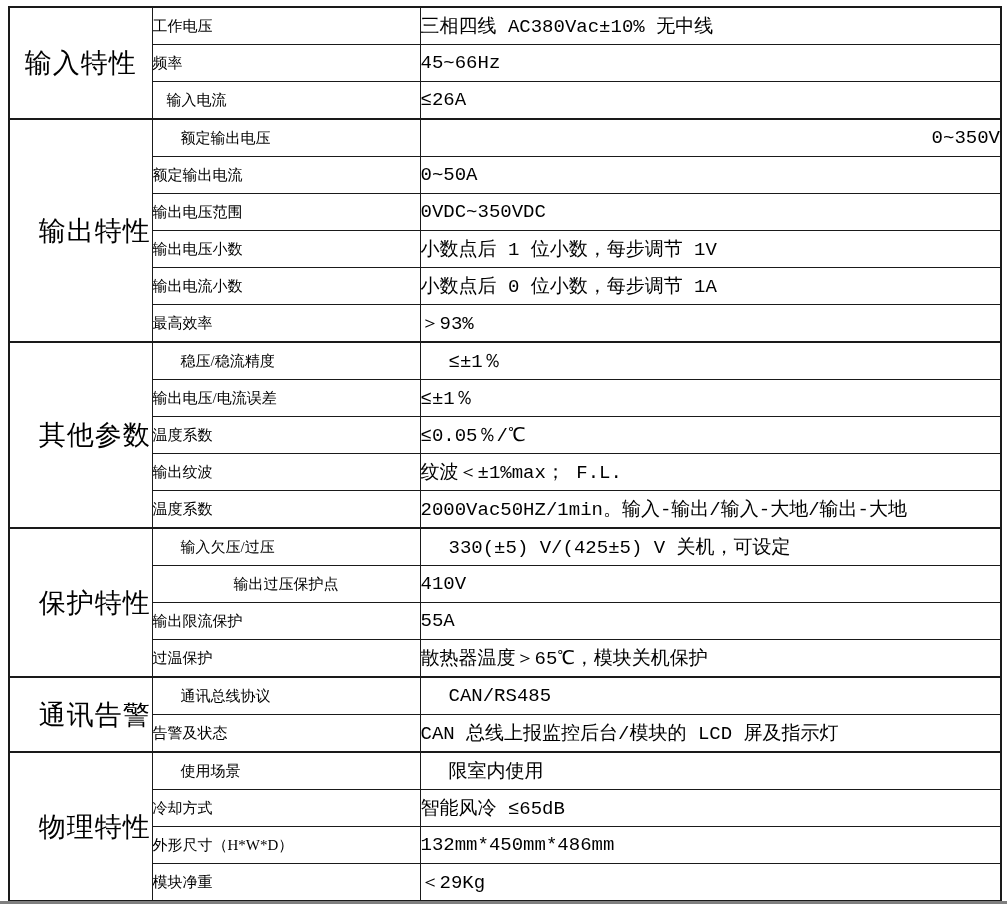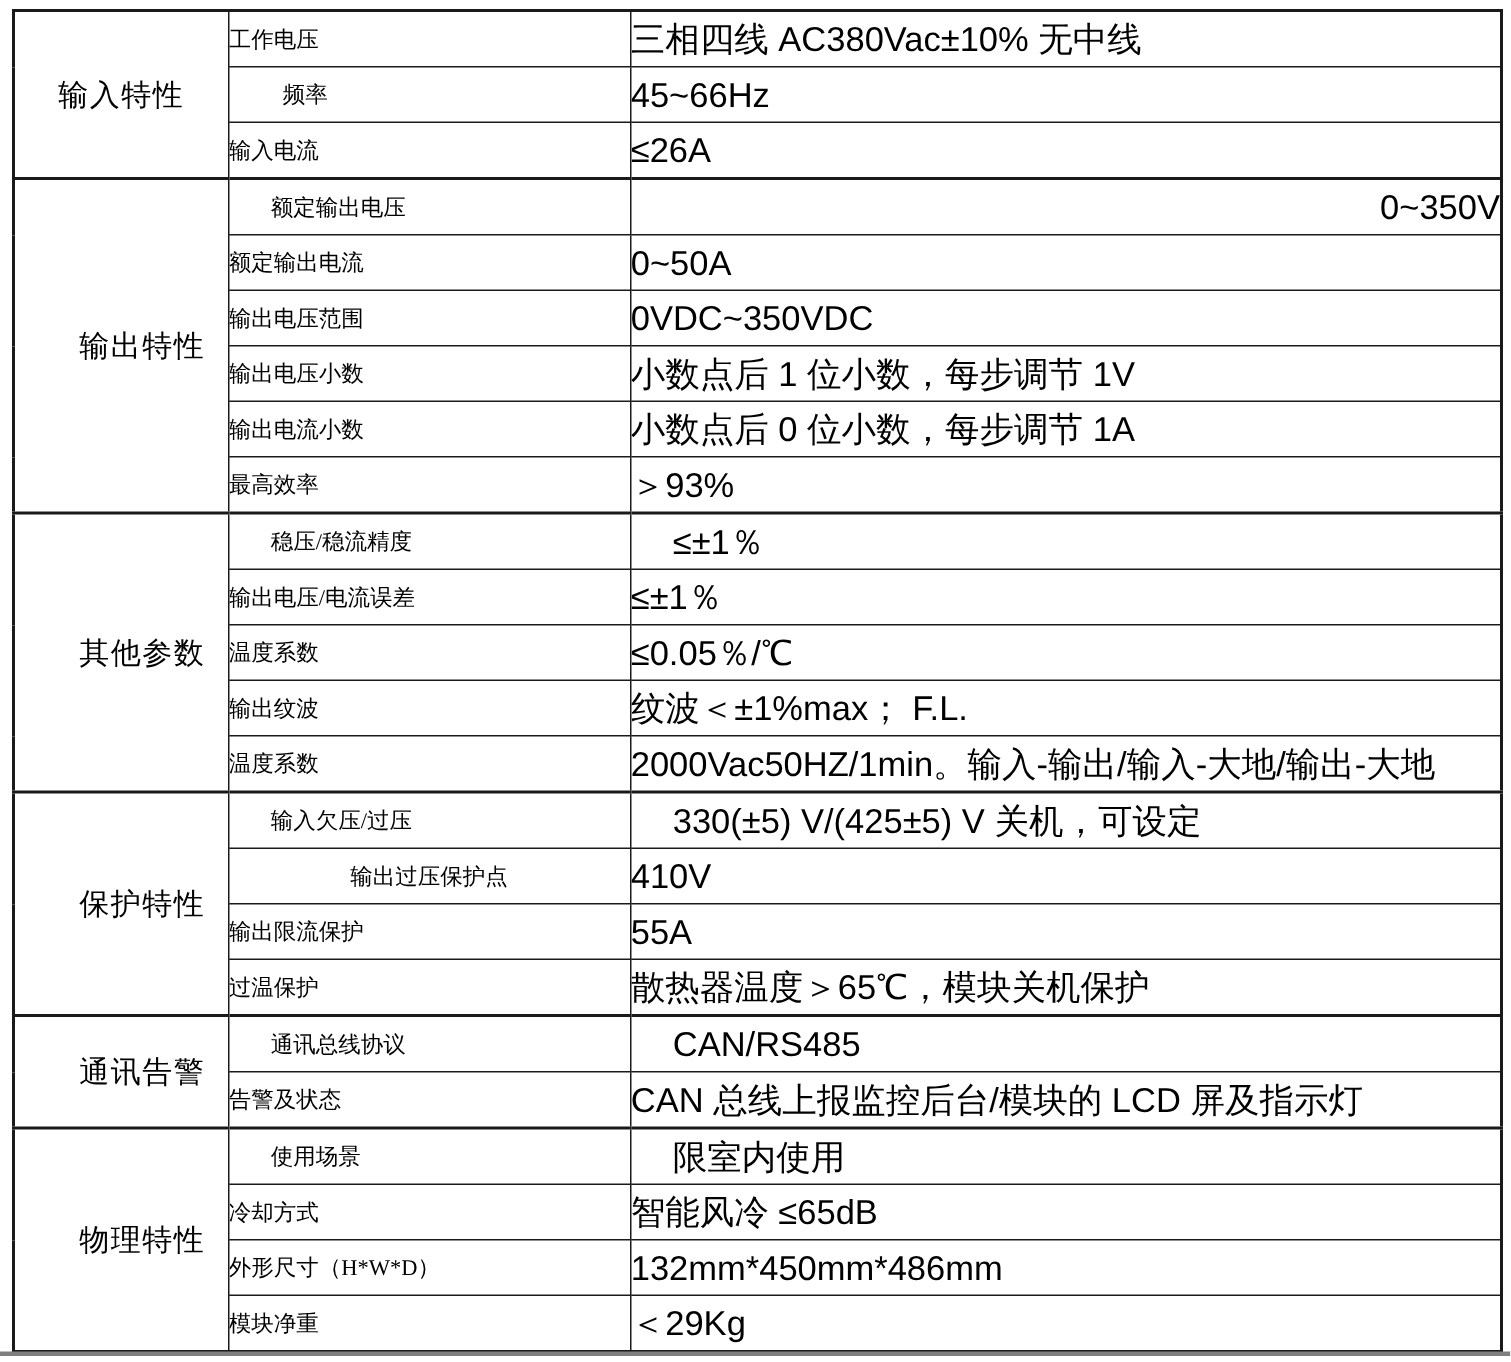--- a/index.html
+++ b/index.html
@@ -28,34 +28,34 @@
   table.spec-table td {
     border: 1px solid #1a1a1a;
     height: 36px;
     padding: 0;
     overflow: hidden;
     white-space: nowrap;
     vertical-align: middle;
   }
   td.category-cell {
     text-align: center;
-    font-size: 20px;
+    font-size: 27px;
     font-family: "Liberation Serif", "DejaVu Serif", serif;
     letter-spacing: 1px;
     margin-left: 28px;
   }
   td.param-cell {
     padding-left: 13px;
     font-size: 15px;
     font-family: "Liberation Serif", "DejaVu Serif", serif;
   }
   td.value-cell {
     padding-left: 13px;
-    font-size: 23px;
-    font-family: Liberation Sans, sans-serif;
+    font-size: 19px;
+    font-family: Liberation Mono, monospace;
   }
   tr.section-start td {
     border-top: 2px solid #1a1a1a;
     padding-left: 28px;
   }
   .bottom-rule {
     position: absolute;
     left: 0;
     top: 901px;
     width: 1007px;
@@ -72,25 +72,25 @@
       <col style="width:268px">
       <col style="width:581px">
     </colgroup>
     <tbody id="spec-table-body">
         <tr>
           <td class="category-cell" rowspan="3" style="border-color: rgb(26, 26, 26);">输入特性</td>
           <td class="param-cell" style="border-color: rgb(26, 26, 26);">工作电压</td>
           <td class="value-cell" style="border-color: rgb(26, 26, 26);">三相四线  AC380Vac±10%  无中线</td>
         </tr>
         <tr>
-          <td class="param-cell" style="border-color: rgb(26, 26, 26); padding-left: 36px;">频率</td>
+          <td class="param-cell" style="border-color: rgb(26, 26, 26);">频率</td>
           <td class="value-cell" style="border-color: rgb(26, 26, 26);">45~66Hz</td>
         </tr>
         <tr>
-          <td class="param-cell" style="border-color: rgb(26, 26, 26);">输入电流</td>
+          <td class="param-cell" style="border-color: rgb(26, 26, 26); padding-left: 14px;">输入电流</td>
           <td class="value-cell" style="border-color: rgb(26, 26, 26);">≤26A</td>
         </tr>
         <tr class="section-start">
           <td class="category-cell" rowspan="6" style="border-color: rgb(26, 26, 26);">输出特性</td>
           <td class="param-cell" style="border-color: rgb(26, 26, 26);">额定输出电压</td>
           <td class="value-cell" style="border-color: rgb(26, 26, 26); text-align: right;">0~350V</td>
         </tr>
         <tr>
           <td class="param-cell" style="border-color: rgb(26, 26, 26);">额定输出电流</td>
           <td class="value-cell" style="border-color: rgb(26, 26, 26);">0~50A</td>

